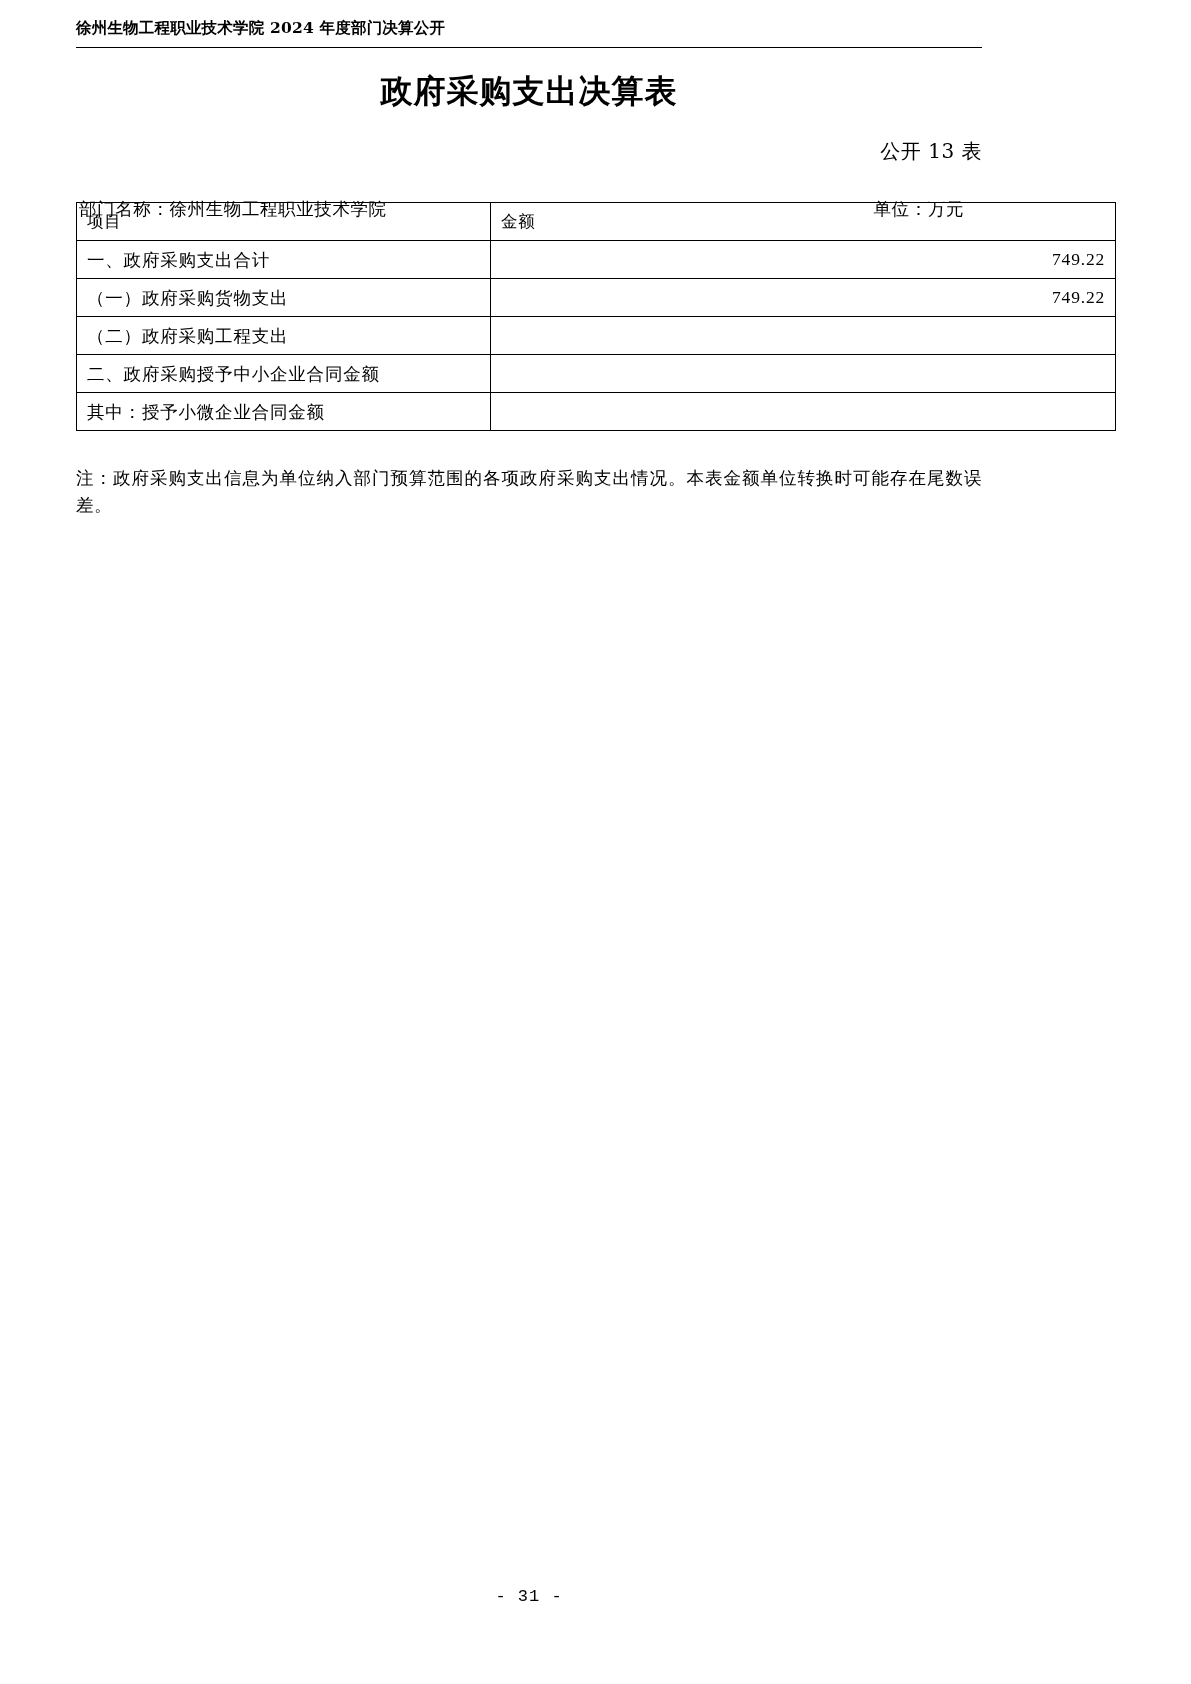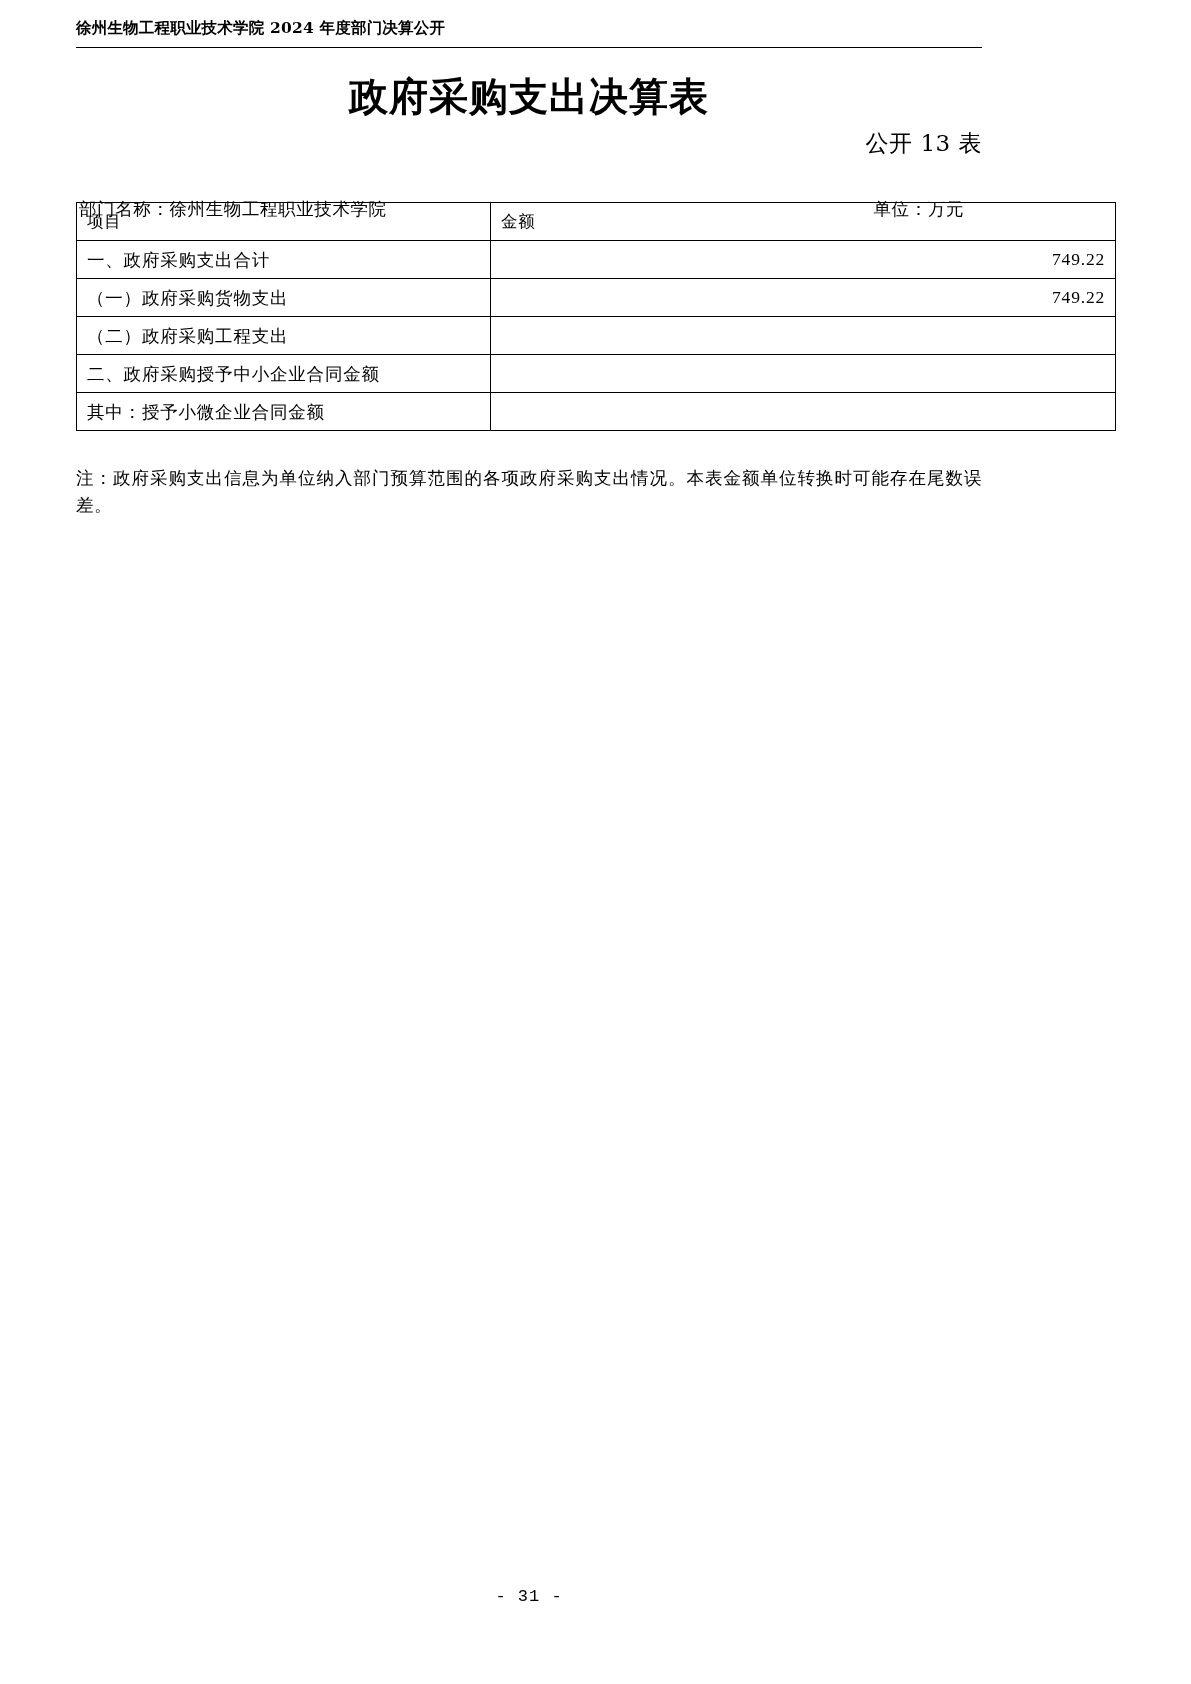--- a/index.html
+++ b/index.html
@@ -39,29 +39,29 @@
 
   
   .doc-title {
     position: absolute;
     left: 0;
     right: 0;
     top: 70px;
     text-align: center;
     font-family: Liberation Sans, sans-serif;
     font-weight: bold;
-    font-size: 39px;
+    font-size: 32px;
     letter-spacing: 1px;
   }
 
   .table-no {
     position: absolute;
     right: 76px;
-    top: 128px;
-    font-size: 23px;
+    top: 138px;
+    font-size: 20px;
     letter-spacing: 0.5px;
   }
 
   .meta-row {
     position: absolute;
     left: 76px;
     right: 88px;
     top: 165px;
     display: flex;
     justify-content: space-between;

